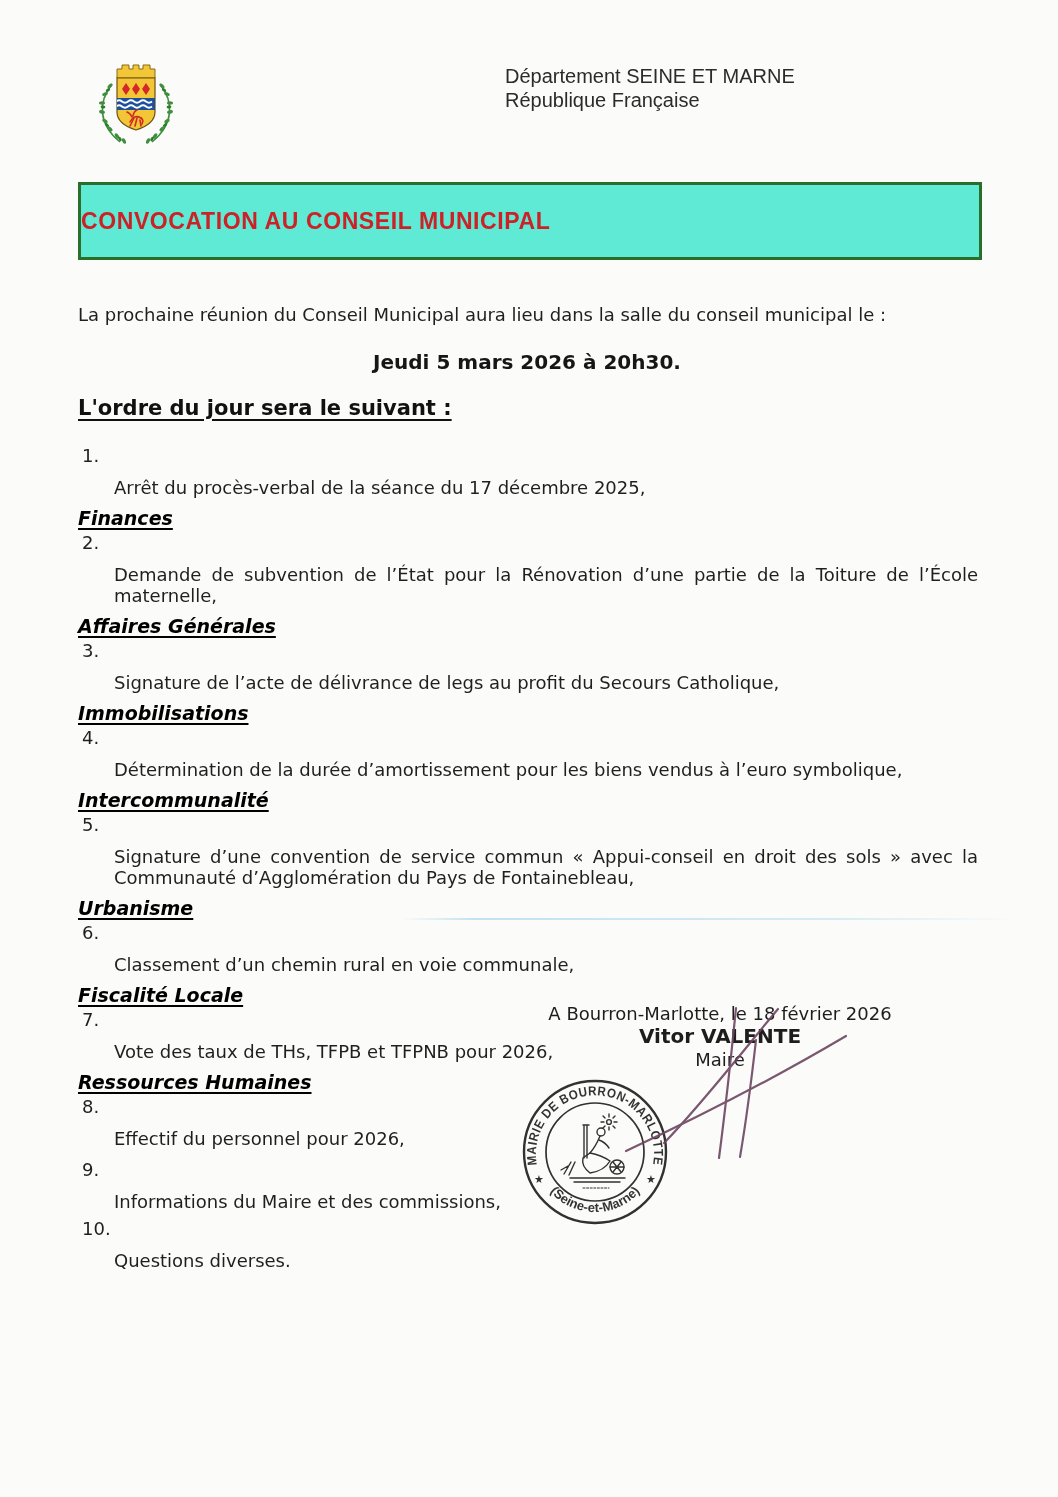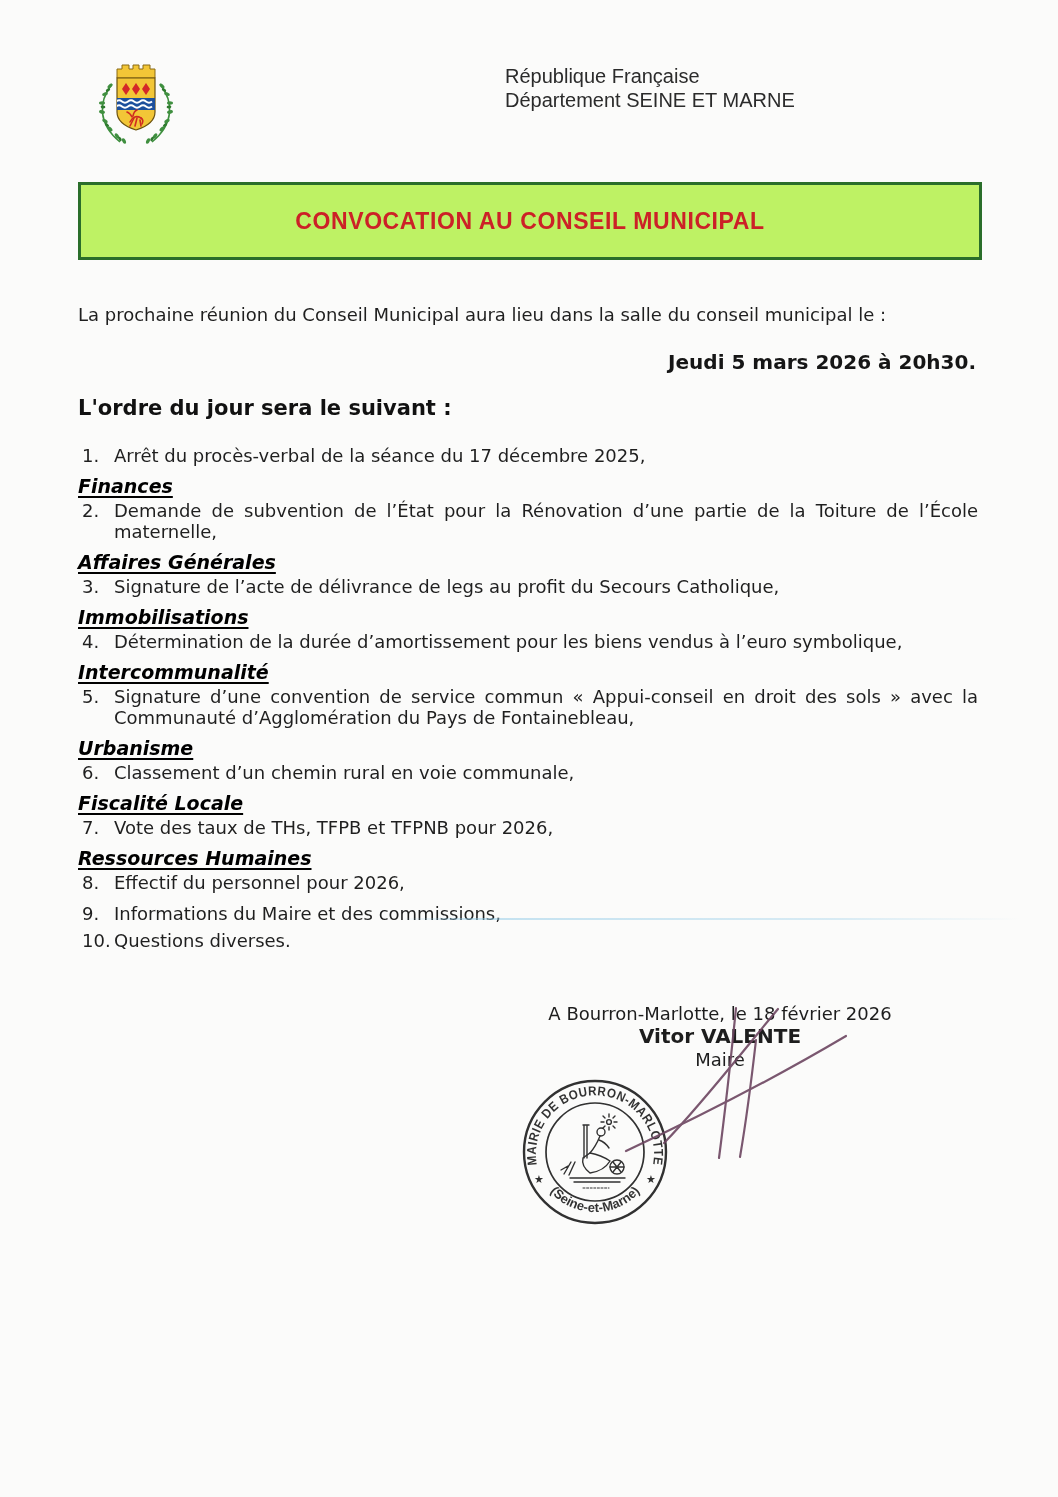--- a/index.html
+++ b/index.html
@@ -16,44 +16,44 @@
   .emblem{position:absolute;left:90px;top:62px;width:92px;height:88px;}
   .header-text{
     position:absolute;left:505px;top:64px;
     font-family:"Liberation Sans",sans-serif;
     font-size:20px;line-height:24px;color:#2b2b2b;
   }
   .header-text .bold{font-weight:bold;color:#222;}
   
   .title-box{
     position:absolute;left:78px;top:182px;width:898px;height:72px;
-    border:3px solid #2a6e2a;background:#bef264;
-    display:flex;align-items:center;justify-content:center;
+    border:3px solid #2a6e2a;background:#5eead4;
+    display:flex;align-items:center;justify-content:flex-start;
   }
   .title-text{
     font-family:"Liberation Sans",sans-serif;
     font-weight:700;font-size:23px;letter-spacing:0.6px;color:#cc2127;
   }
   .intro{position:absolute;left:78px;top:286px;width:898px;font-size:18px;}
-  .date-line{position:absolute;left:78px;top:330px;width:898px;text-align:right;font-size:20px;font-weight:bold;color:#161616;}
+  .date-line{position:absolute;left:78px;top:330px;width:898px;text-align:center;font-size:20px;font-weight:bold;color:#161616;}
   .agenda-heading{
     position:absolute;left:78px;top:396px;margin:0;
     font-size:21px;font-weight:bold;color:#111;
-    text-decoration-thickness:2px;text-underline-offset:4px;
+    text-decoration:underline;text-decoration-thickness:2px;text-underline-offset:4px;
   }
   
   .agenda{position:absolute;left:78px;top:443px;width:902px;font-size:18px;}
   .agenda-section-header{
     font-weight:bold;font-style:italic;font-size:19px;line-height:22px;color:#000000;
     text-decoration:underline;text-decoration-thickness:2px;text-underline-offset:3px;
     margin:9px 0 3px;
   }
   .agenda-item{display:flex;line-height:21px;margin:2px 0 6px;}
   .agenda-item .num{flex:0 0 32px;padding-left:4px;}
-  .agenda-item .txt{flex:1;text-align:justify;padding-right:2px;}
+  .agenda-item .txt{flex:1;text-align:justify;padding-right:2px;margin-top:32px;}
   .gap-before{margin-top:10px;}
   .scan-line{
     position:absolute;left:400px;top:918px;width:620px;height:2px;
     background:linear-gradient(90deg,rgba(140,200,230,0),rgba(140,200,230,.5) 12%,rgba(140,200,230,.32) 70%,rgba(140,200,230,0));
   }
   
   .signature-block{position:absolute;left:500px;top:1003px;width:440px;text-align:center;font-size:18px;color:#1d1d1d;}
   .sign-name{font-weight:bold;font-size:20px;margin-top:0;}
   .sign-role{font-size:18px;margin-top:1px;}
   .stamp{position:absolute;left:513px;top:1070px;width:164px;height:164px;opacity:.88;}
@@ -121,22 +121,22 @@
       <g stroke="#cf2b20" stroke-width="1.6" fill="none" stroke-linecap="round">
         <path d="M40,60 Q44,52 51,56"></path>
         <path d="M51,56 Q54,58 52,62"></path>
         <path d="M44,56 L40,64 M47,56 L45,64 M50,58 L51,64"></path>
         <path d="M42,55 Q40,51 37,50 M43,54 Q44,49 47,48"></path>
       </g>
     </g>
   </svg>
 
   <div class="header-text">
+    <div>Département SEINE ET MARNE</div>
     <div>République Française</div>
-    <div>Département SEINE ET MARNE</div>
   </div>
 
   <div class="title-box">
     <span class="title-text">CONVOCATION AU CONSEIL MUNICIPAL</span>
   </div>
 
   <p class="intro">La prochaine réunion du Conseil Municipal aura lieu dans la salle du conseil municipal le :</p>
   <p class="date-line">Jeudi 5 mars 2026 à 20h30.</p>
 
   <h2 class="agenda-heading">L'ordre du jour sera le suivant :</h2>

